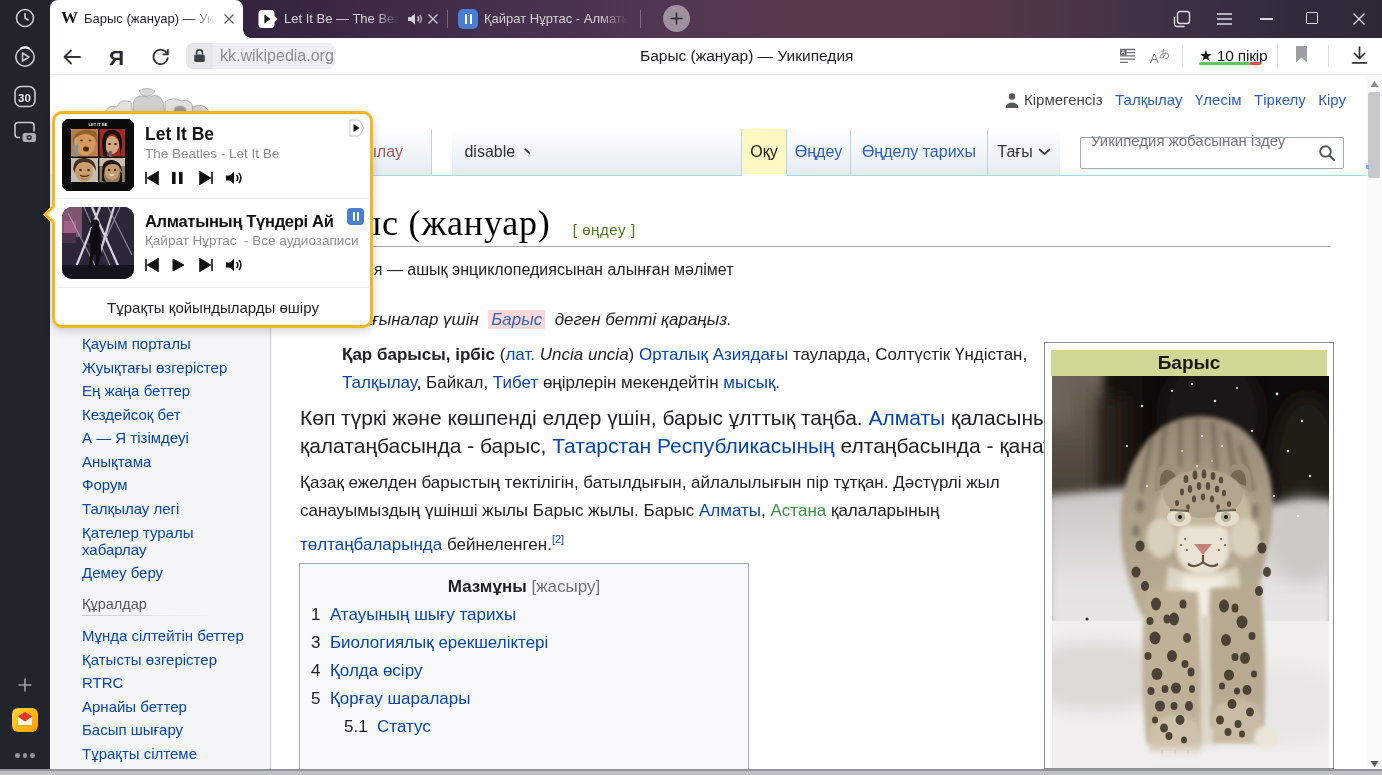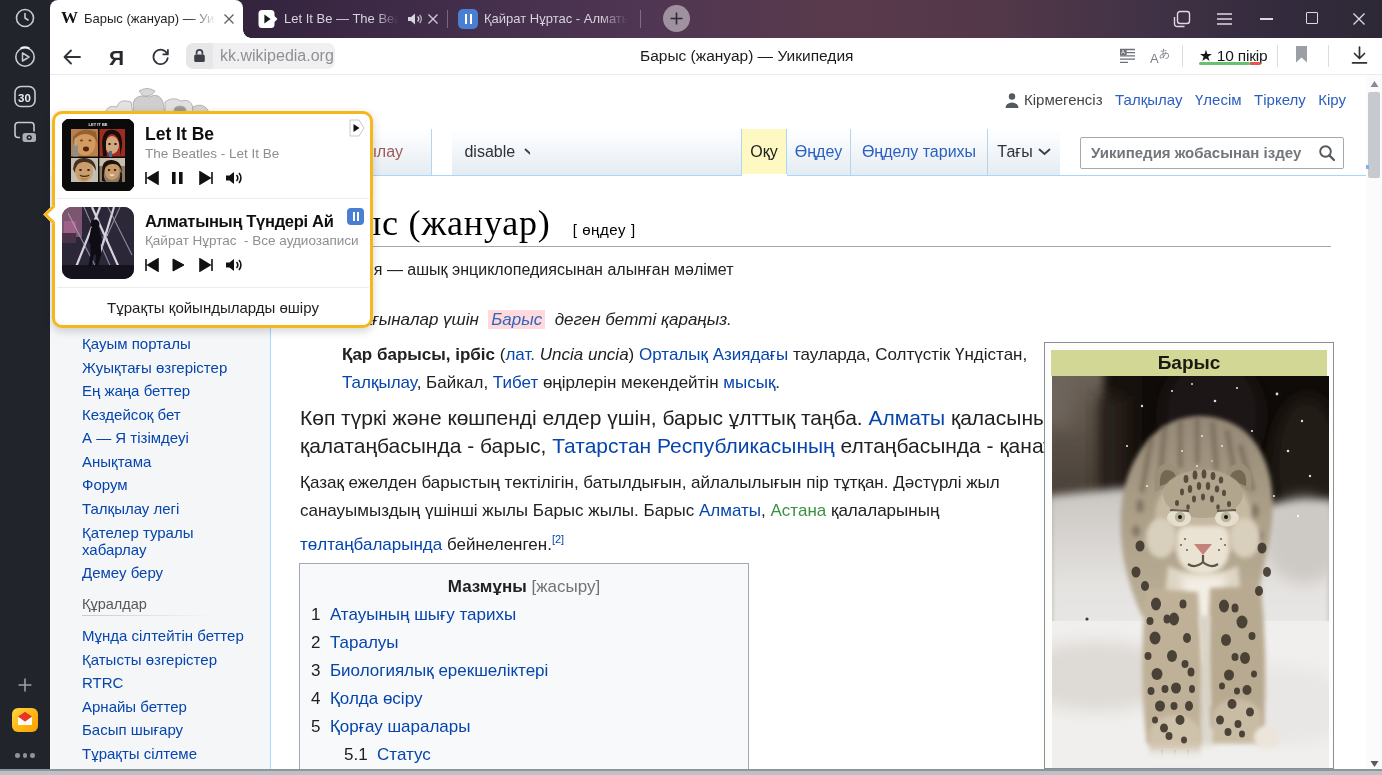--- a/index.html
+++ b/index.html
@@ -64,21 +64,21 @@
         </svg></div>
     <div class="wtab" style="left:480px;width:212px;"></div>
     <div class="wtab" style="left:692px;width:45px;background:#fef9c3;border-right:1px solid #a7d7f9;color:#202122;">Оқу</div>
     <div class="wtab" style="left:737px;width:64px;color:#2b5fbf;">Өңдеу</div>
     <div class="wtab" style="left:801px;width:137px;color:#2b5fbf;">Өңделу тарихы</div>
     <div class="wtab" style="left:938px;width:72px;border-right:none;color:#2f3236;">Тағы <svg width="13" height="8" viewBox="0 0 13 8" style="margin-left:5px;">
           <path d="M1.5 1.5 L6.5 6 L11.5 1.5" fill="none" stroke="#3a3d42" stroke-width="1.8" stroke-linecap="round"></path>
         </svg></div>
     <div class="abs" style="left:692px;top:99px;width:45px;height:2px;background:#fff;z-index:2;"></div>
     <div class="abs" style="left:1030px;top:62px;width:264px;height:32px;background:#fff;border:1px solid #a2a9b1;border-radius:2px;"></div>
-    <div class="abs" style="left:1041px;top:69px;font-size:15px;color:#72777d;font-weight:bold;">Уикипедия жобасынан іздеу</div>
+    <div class="abs" style="left:1041px;top:57px;font-size:15px;color:#72777d;">Уикипедия жобасынан іздеу</div>
     <svg class="abs" style="left:1268px;top:69px;" width="18" height="18" viewBox="0 0 18 18">
         <circle cx="7.5" cy="7.5" r="5.3" fill="none" stroke="#54595d" stroke-width="1.9"></circle>
         <path d="M11.6 11.6 L16 16" stroke="#54595d" stroke-width="2.2" stroke-linecap="round"></path>
       </svg>
 
     <div class="abs" style="left:32px;top:257px;width:180px;font-size:15px;line-height:23.5px;color:#0645ad;">
       <div>Қауым порталы</div>
       <div>Жуықтағы өзгерістер</div>
       <div>Ең жаңа беттер</div>
       <div>Кездейсоқ бет</div>
@@ -93,38 +93,37 @@
     <div class="abs" style="left:32px;top:540px;width:130px;height:1px;background:linear-gradient(90deg,#c8ccd1,rgba(200,204,209,0));"></div>
     <div class="abs" style="left:32px;top:549px;width:190px;font-size:15px;line-height:23.5px;color:#0645ad;">
       <div>Мұнда сілтейтін беттер</div>
       <div>Қатысты өзгерістер</div>
       <div>RTRC</div>
       <div>Арнайы беттер</div>
       <div>Басып шығару</div>
       <div>Тұрақты сілтеме</div>
     </div>
 
-    <div class="abs" style="left:250px;top:127px;font-family:'Liberation Serif',serif;font-size:36px;letter-spacing:0.8px;color:#000;">Барыс (жануар)<span style="font-family:'Liberation Sans',sans-serif;font-size:15px;letter-spacing:0.6px;color:#000000;margin-left:22px;">[ өңдеу ]</span></div>
+    <div class="abs" style="left:250px;top:127px;font-family:'Liberation Serif',serif;font-size:36px;letter-spacing:0.8px;color:#000;">Барыс (жануар)<span style="font-family:'Liberation Sans',sans-serif;font-size:15px;letter-spacing:0.6px;color:#4d7c0f;margin-left:22px;">[ өңдеу ]</span></div>
     <div class="abs" style="left:250px;top:171px;width:1031px;height:1px;background:#a2a9b1;"></div>
     <div class="abs" style="left:254px;top:186px;font-size:16px;color:#222;">Уикипедия — ашық энциклопедиясынан алынған мәлімет</div>
     <div class="abs" style="left:250px;top:235px;font-size:17px;font-style:italic;color:#222;">Басқа мағыналар үшін&nbsp; <span style="background:#ffd9dc;padding:0 3px;color:#3366bb;">Барыс</span>&nbsp; деген бетті қараңыз.</div>
     <div class="abs" style="left:250px;top:266px;width:900px;font-size:17px;line-height:28px;color:#202122;margin-left:42px;">
       <p><b>Қар барысы, ірбіс</b> (<a>лат.</a> <i>Uncia uncia</i>) <a>Орталық Азиядағы</a> тауларда, Солтүстік Үндістан,<br><a>Талқылау</a>, Байкал, <a>Тибет</a> өңірлерін мекендейтін <a>мысық</a>.</p>
     </div>
     <div class="abs" style="left:250px;top:329px;width:900px;font-size:21px;line-height:28px;color:#202122;">
       <p>Көп түркі және көшпенді елдер үшін, барыс ұлттық таңба. <a>Алматы</a> қаласының<br>қалатаңбасында - барыс, <a>Татарстан Республикасының</a> елтаңбасында - қанатты барыс.</p>
     </div>
     <div class="abs" style="left:250px;top:394px;width:900px;font-size:17px;line-height:28px;color:#202122;">
       <p>Қазақ ежелден барыстың тектілігін, батылдығын, айлалылығын пір тұтқан. Дәстүрлі жыл<br>санауымыздың үшінші жылы Барыс жылы. Барыс <a>Алматы</a>, <span style="color:#3a9141;">Астана</span> қалаларының<br><a>төлтаңбаларында</a> бейнеленген.<sup style="font-size:11px;"><a>[2]</a></sup></p>
     </div>
     <div class="abs" style="left:249px;top:488px;width:450px;height:215px;background:#f8f9fa;border:1px solid #a2a9b1;"></div>
     <div class="abs" style="left:249px;top:502px;width:450px;text-align:center;font-size:17px;color:#202122;"><b>Мазмұны</b> <a style="color:#737373;">[жасыру]</a></div>
     <div class="abs" style="left:261px;top:526px;width:430px;font-size:17px;line-height:28px;">
       <div><span style="color:#202122;">1&nbsp;&nbsp;</span><a>Атауының шығу тарихы</a></div>
-      <div><span style="color:#202122;">2&nbsp;&nbsp;</span><a>Таралуы</a></div>
       <div><span style="color:#202122;">3&nbsp;&nbsp;</span><a>Биологиялық ерекшеліктері</a></div>
       <div><span style="color:#202122;">4&nbsp;&nbsp;</span><a>Қолда өсіру</a></div>
       <div><span style="color:#202122;">5&nbsp;&nbsp;</span><a>Қорғау шаралары</a></div>
       <div style="padding-left:33px;"><span style="color:#202122;">5.1&nbsp;&nbsp;</span><a>Статус</a></div>
     </div>
 
     <div class="abs" style="left:994px;top:267px;width:290px;height:427px;background:#fdfdfb;border:1px solid #8a8f94;"></div>
     <div class="abs" style="left:1001px;top:275px;width:276px;height:26px;background:#d3d795;display:flex;align-items:center;justify-content:center;font-size:19px;font-weight:bold;color:#1a1a10;">Барыс</div>
     <div class="abs" style="left:1002px;top:301px;width:277px;height:392px;overflow:hidden;">
 <svg width="277" height="392" viewBox="0 0 277 392">

